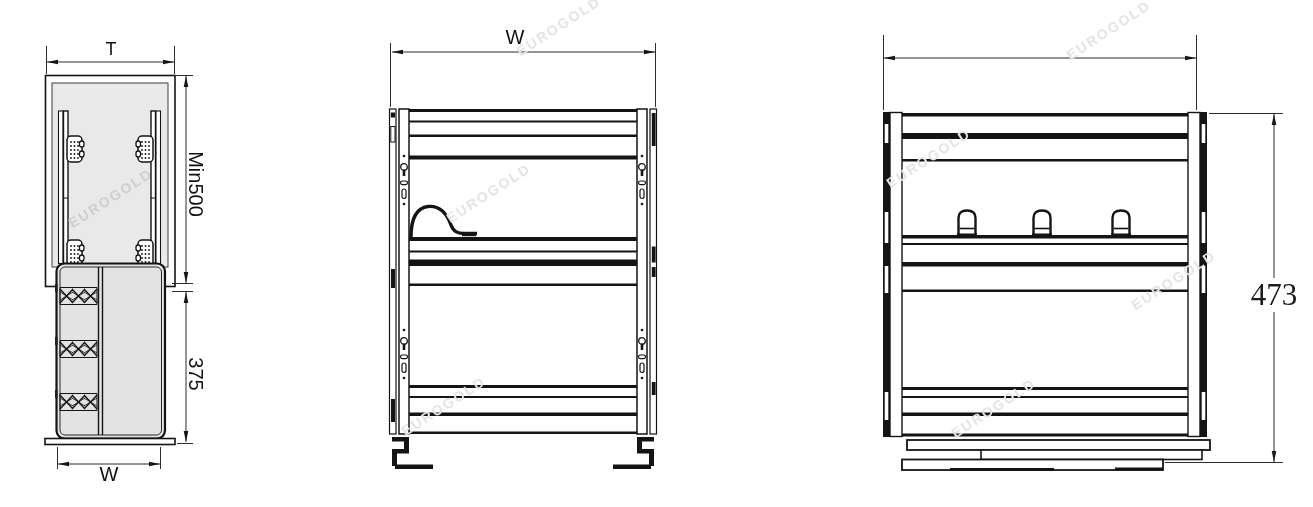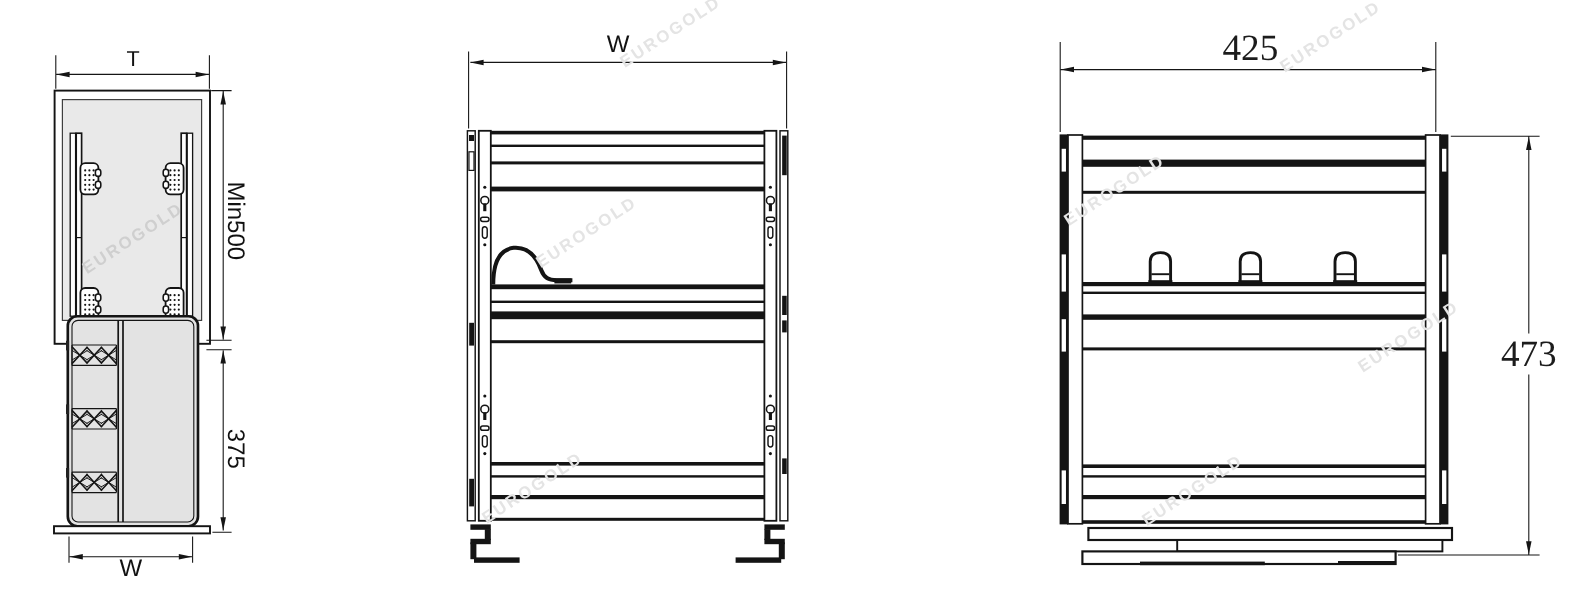--- a/index.html
+++ b/index.html
@@ -243,21 +243,20 @@
         <polygon points="1274,462 1271.7,451 1276.3,451" fill="#151515" stroke="none"></polygon>
       </g>
     </g>
   </svg>
 
   <div class="lbl small" style="left:91px;top:40px;width:40px;">T</div>
   <div class="lbl rot" style="left:161px;top:174px;width:70px;">Min500</div>
   <div class="lbl rot" style="left:171px;top:364px;width:50px;">375</div>
   <div class="lbl" style="left:89px;top:464px;width:40px;">W</div>
   <div class="lbl" style="left:495px;top:27px;width:40px;">W</div>
-  <div class="lbl serif" style="left:992px;top:24px;width:100px;">425</div>
   <div class="lbl serif" style="left:1224px;top:279px;width:100px;">473</div>
 
   <div class="wm dark" style="left:62px;top:190px;">EUROGOLD</div>
   <div class="wm" style="left:440px;top:185px;">EUROGOLD</div>
   <div class="wm" style="left:510px;top:18px;">EUROGOLD</div>
   <div class="wm" style="left:880px;top:150px;">EUROGOLD</div>
   <div class="wm" style="left:1060px;top:22px;">EUROGOLD</div>
   <div class="wm" style="left:395px;top:398px;">EUROGOLD</div>
   <div class="wm" style="left:945px;top:400px;">EUROGOLD</div>
   <div class="wm" style="left:1125px;top:272px;">EUROGOLD</div>

